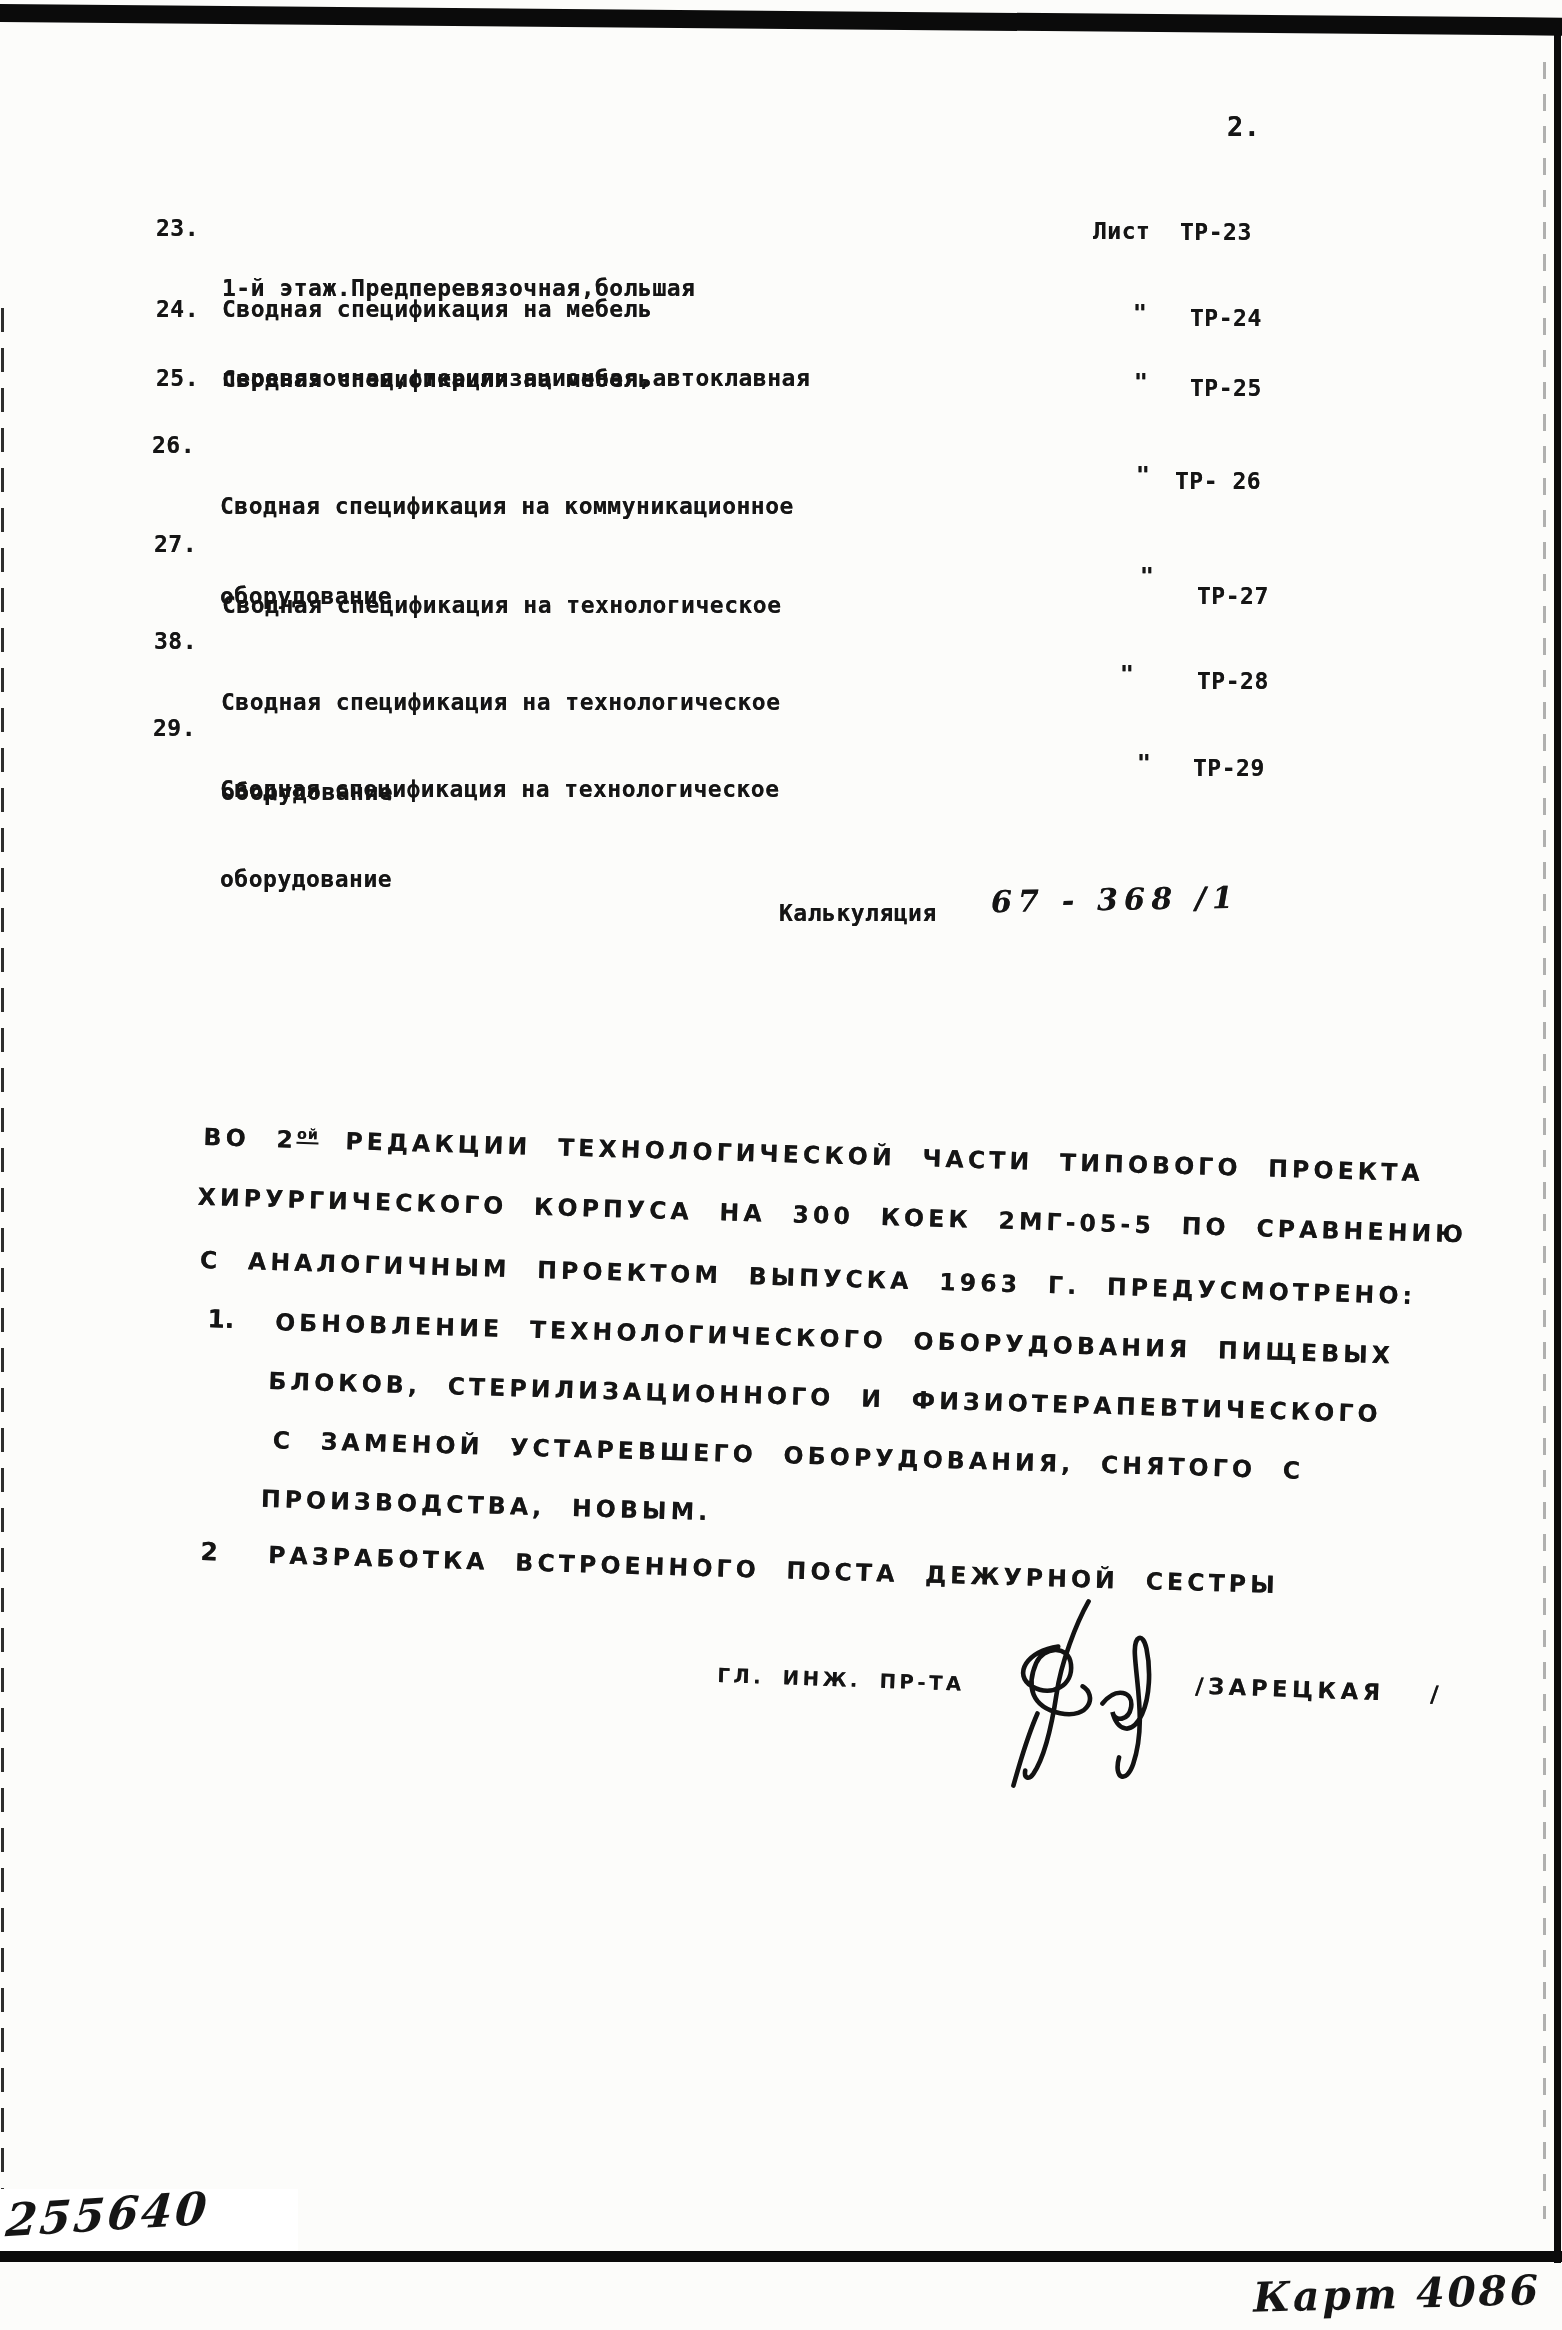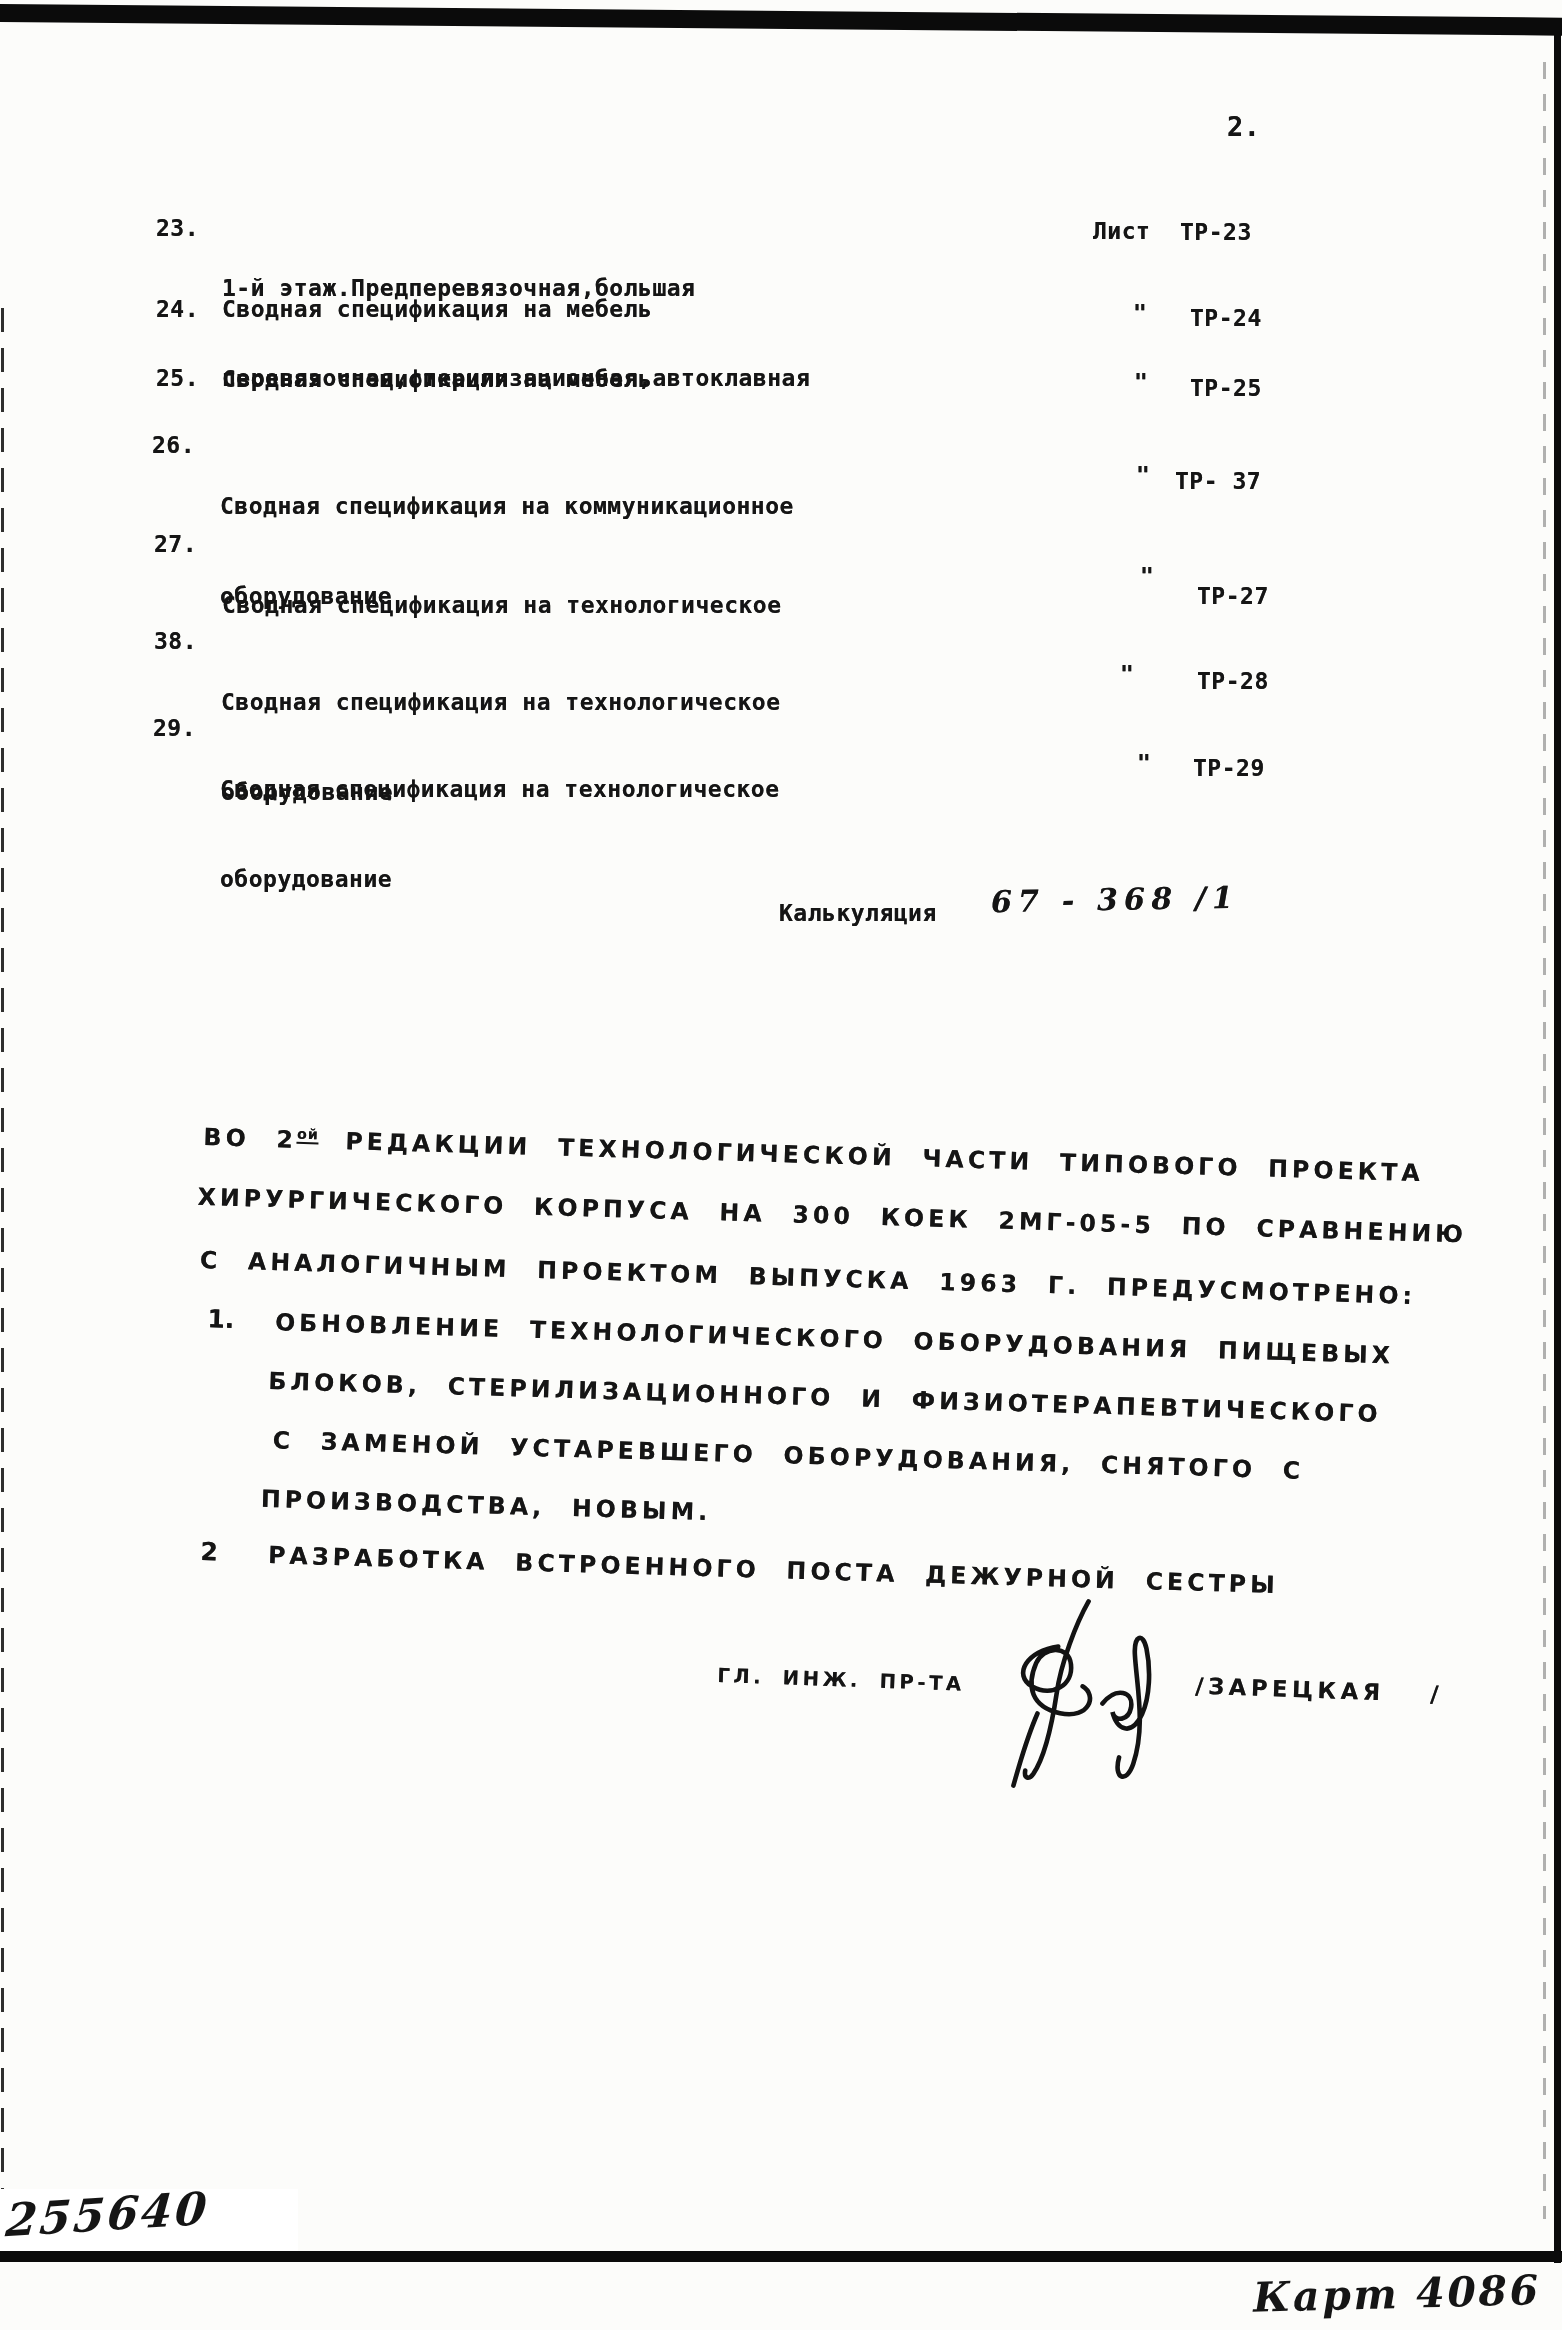--- a/index.html
+++ b/index.html
@@ -71,21 +71,21 @@
   <div class="typed" style="left:222px;top:364px;">Сводная спецификация на мебель</div>
   <div class="typed" style="left:1134px;top:367px;">"</div>
   <div class="typed" style="left:1190px;top:373px;">ТР-25</div>
 
   <div class="typed" style="left:152px;top:430px;">26.</div>
   <div class="typed" style="left:220px;top:431px;">
     <div>Сводная спецификация на коммуникационное</div>
     <div>оборудование</div>
   </div>
   <div class="typed" style="left:1136px;top:460px;">"</div>
-  <div class="typed" style="left:1175px;top:466px;">ТР- 37</div>
+  <div class="typed" style="left:1175px;top:466px;">ТР- 26</div>
 
   <div class="typed" style="left:154px;top:529px;">27.</div>
   <div class="typed" style="left:222px;top:530px;">
     <div>Сводная спецификация на технологическое</div>
   </div>
   <div class="typed" style="left:1140px;top:561px;">"</div>
   <div class="typed" style="left:1197px;top:581px;">ТР-27</div>
 
   <div class="typed" style="left:154px;top:626px;">38.</div>
   <div class="typed" style="left:221px;top:627px;">

